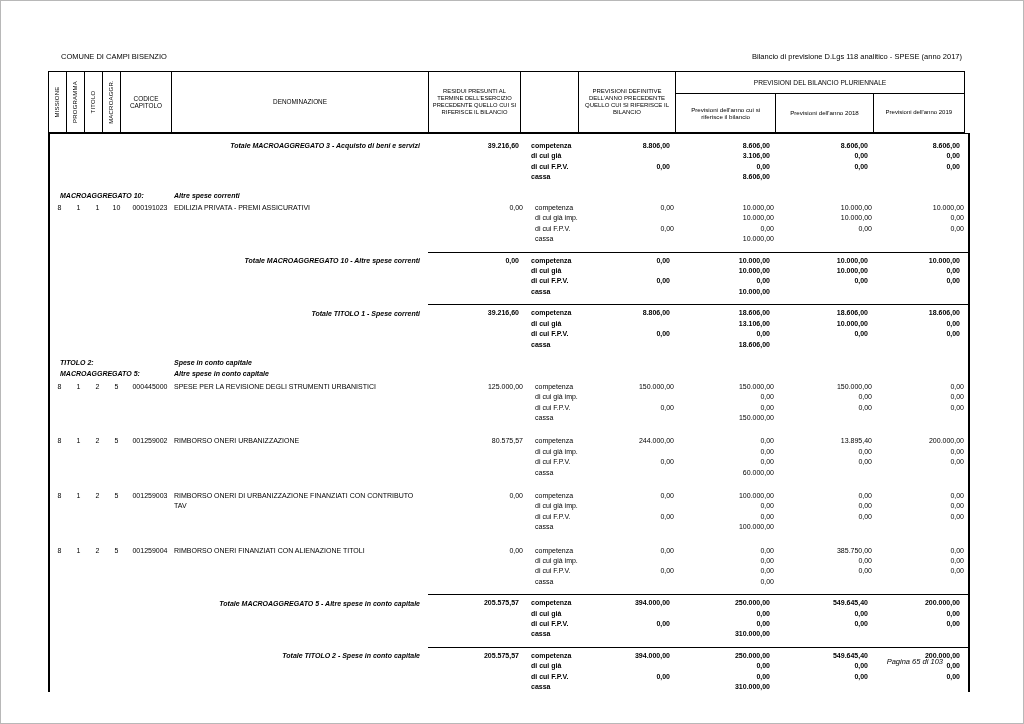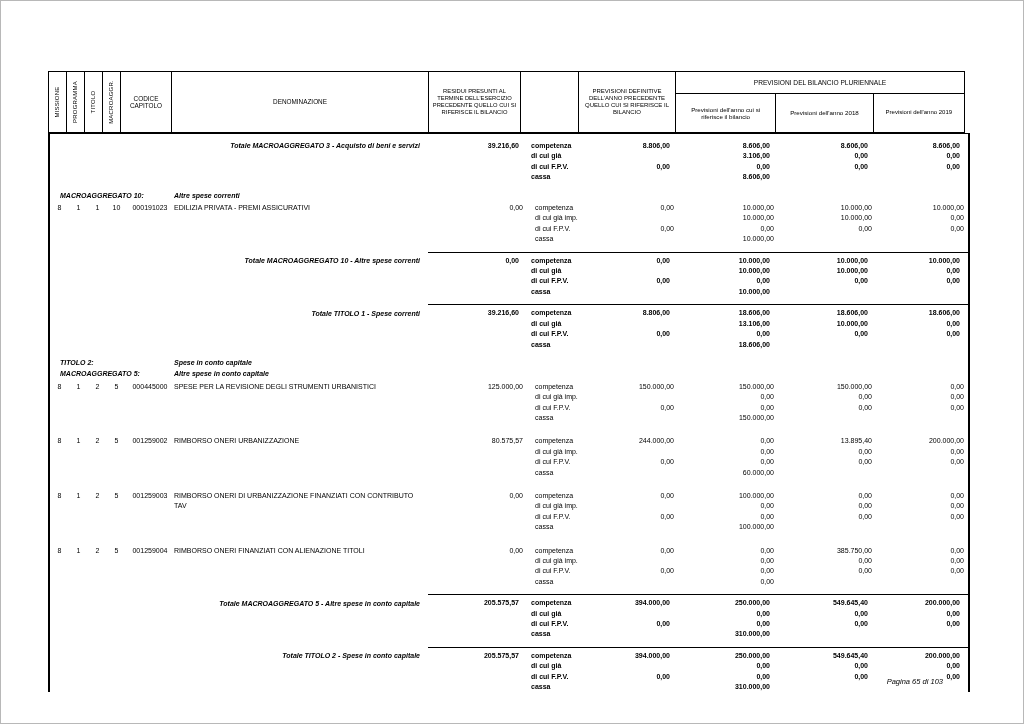--- a/index.html
+++ b/index.html
@@ -85,29 +85,33 @@
   .b-res { width:93px; box-sizing:border-box; text-align:right; padding-right:2px; flex:none; }
   .b-grid {
     display:grid; grid-template-columns:59px 98px 100px 98px 92px;
     flex:none;
   }
   .g-label { padding-left:10px; box-sizing:border-box; white-space:nowrap; }
   .g-val { text-align:right; padding-right:8px; box-sizing:border-box; }
   .block.total .b-res, .block.total .b-grid { font-weight:700; }
 
   .footer {
-    position:absolute; top:676px; right:80px;
+    position:absolute; top:656px; right:80px;
     font-size:7.5px; font-style:italic;
   }
 </style>
 </head>
 <body>
 
 <div class="page">
 
+  <div class="top-row">
+    <span>COMUNE DI CAMPI BISENZIO</span>
+    <span>Bilancio di previsione D.Lgs 118 analitico - SPESE (anno 2017)</span>
+  </div>
 
   <div class="doc-table">
 
     <div class="thead">
       <div class="hcell vert w18">
         <span class="vtext">MISSIONE</span>
       </div>
       <div class="hcell vert w18">
         <span class="vtext">PROGRAMMA</span>
       </div>

